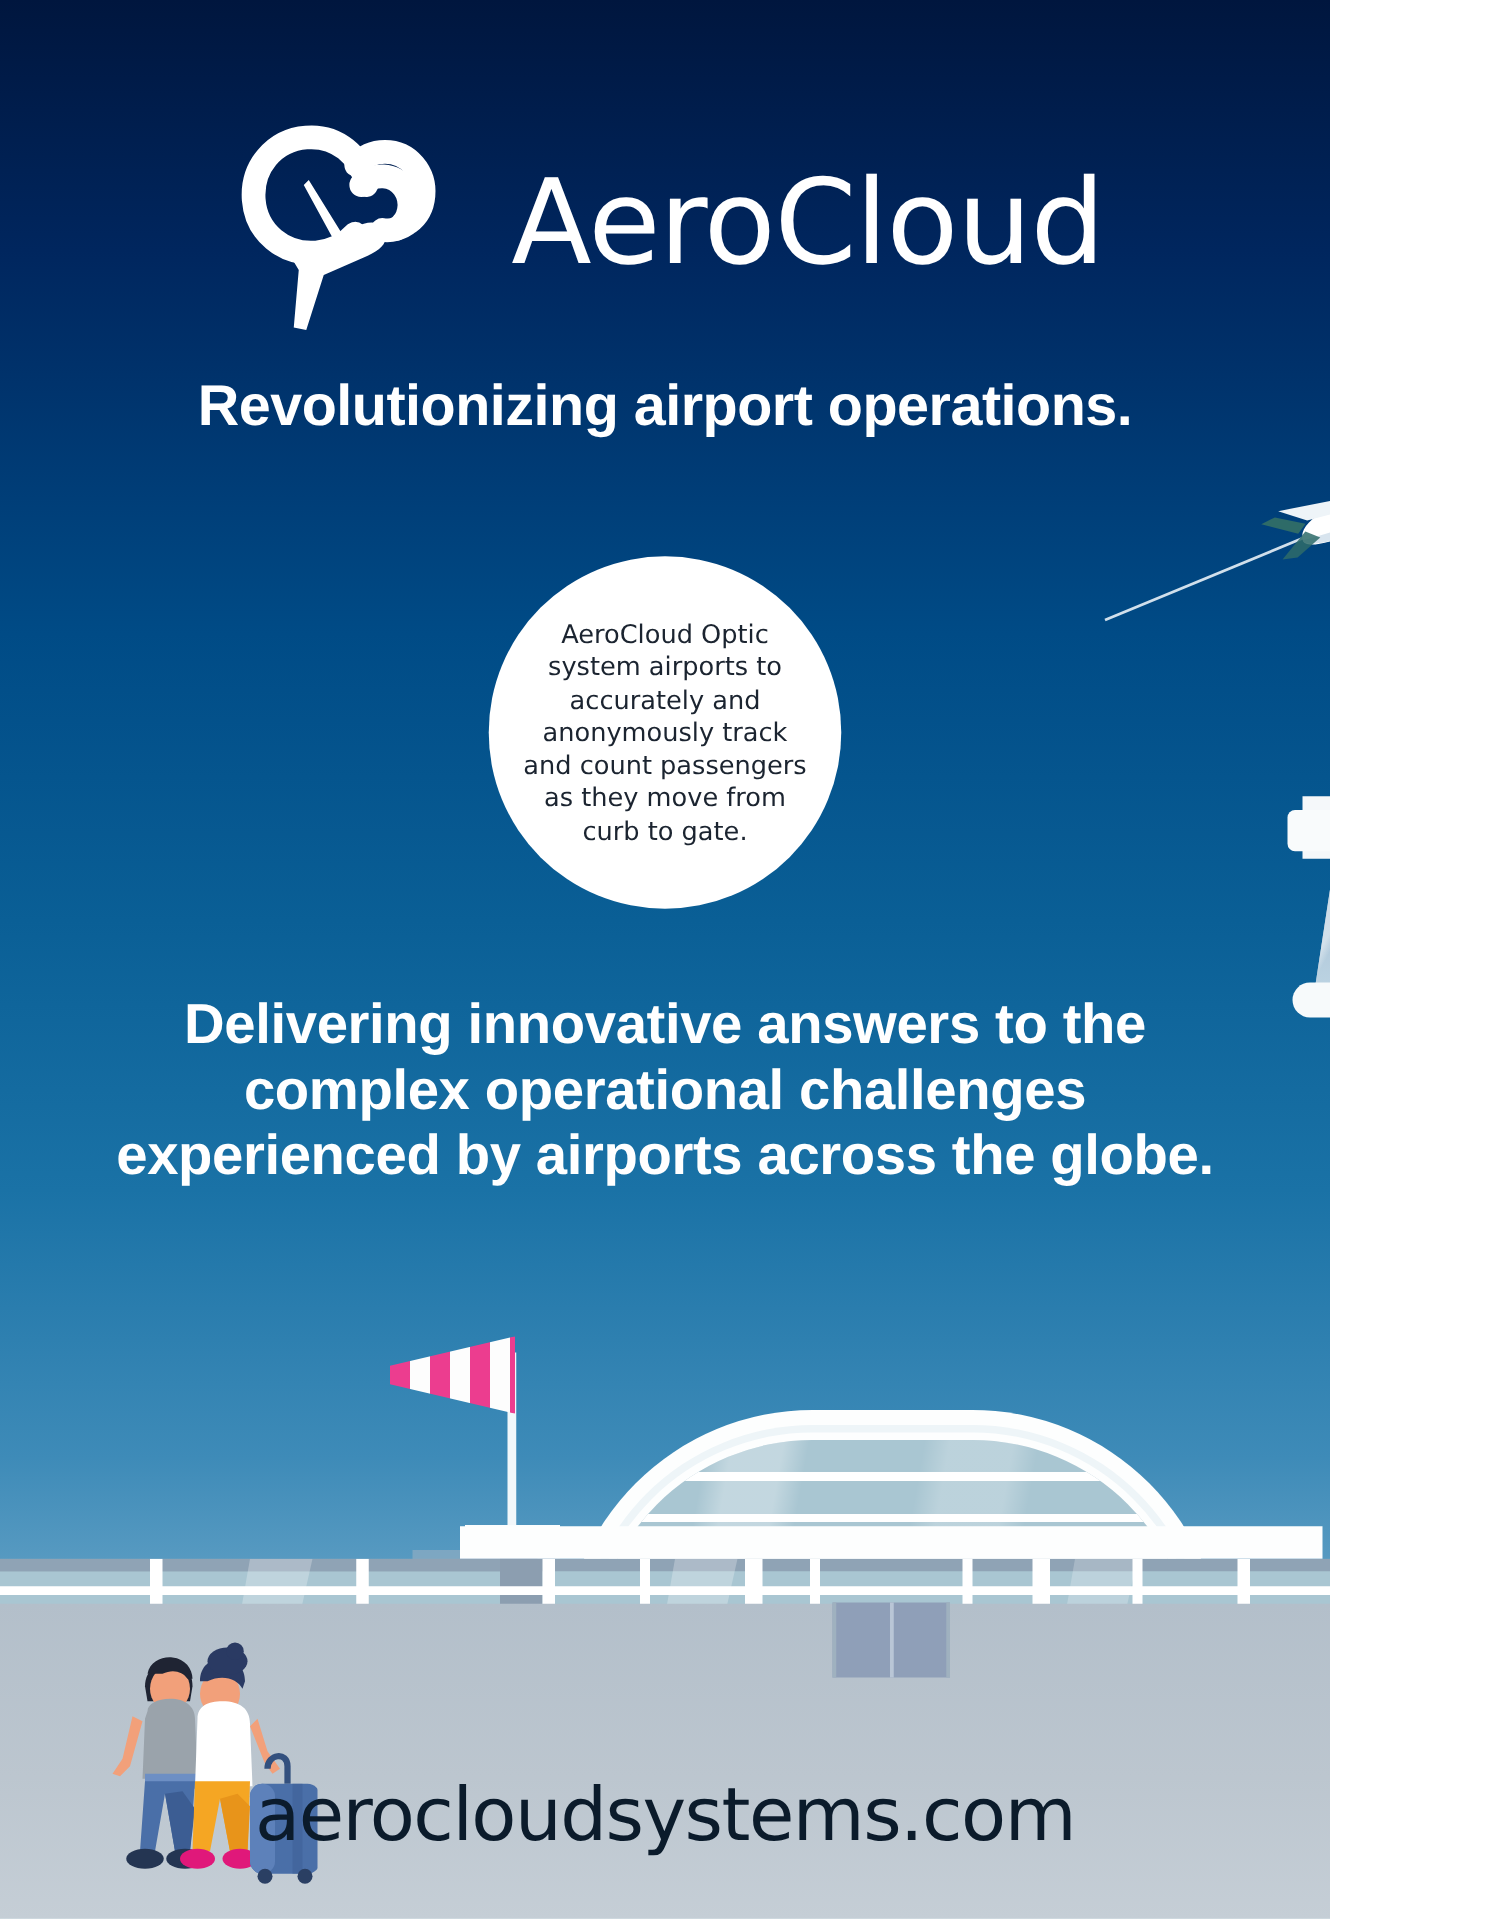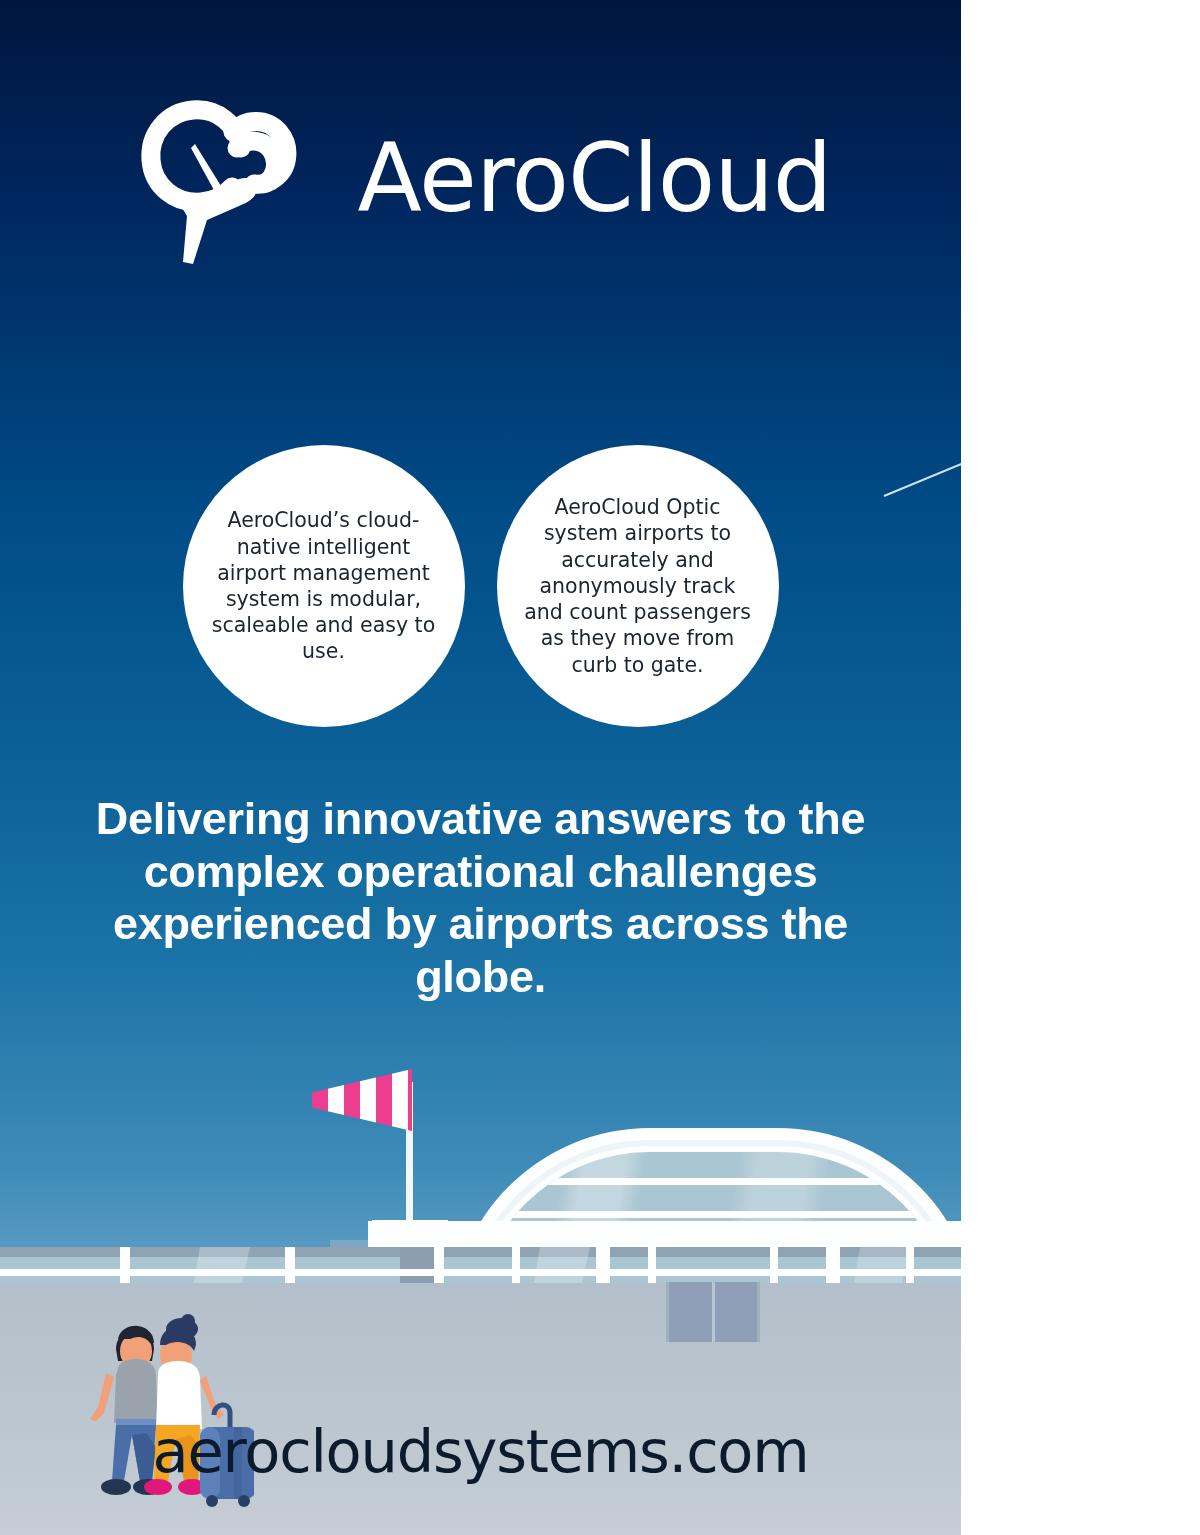--- a/index.html
+++ b/index.html
@@ -5,21 +5,21 @@
   * { margin:0; padding:0; box-sizing:border-box; }
   html,body { width:1200px; height:1535px; }
   body {
     font-family:"Liberation Sans", sans-serif;
     background:#ffffff;
     overflow:hidden;
   }
 
   .poster {
     position:relative;
-    width:961px;
+    width:1064px;
     height:1535px;
     overflow:hidden;
     background:linear-gradient(180deg,
       #00163e 0%,
       #00265e 13%,
       #004b86 33%,
       #0a5f96 48%,
       #1a72a6 62%,
       #3e8bb8 76%,
       #6da7c9 86%,
@@ -398,25 +398,23 @@
           <path d="M104 44 C116 30 138 30 150 44 C162 58 160 80 146 90 C140 95 132 97 125 96"></path>
           <path d="M108 60 C118 50 134 51 142 62 C150 73 147 89 136 95"></path>
         </g>
         <g fill="#ffffff">
           <path d="M66 56 L62 60 L86 104 L64 112 L54 104 L46 108 L58 128 L54 174 L64 176 L78 132 L110 118 C122 113 128 108 128 100 C128 92 120 88 110 91 L92 98 Z"></path>
         </g>
       </svg>
       <div class="logo-word">AeroCloud</div>
     </div>
 
+    <div class="tagline">Revolutionizing airport operations.</div>
 
     <div class="circles">
-      <div class="bubble b1">
-        <p>AeroCloud’s cloud-native intelligent airport management system is modular, scaleable and easy to use.</p>
-      </div>
       <div class="bubble b3">
         <p>AeroCloud Optic system airports to accurately and anonymously track and count passengers as they move from curb to gate.</p>
       </div>
     </div>
 
     <div class="headline">Delivering innovative answers to the complex operational challenges experienced by airports across the globe.</div>
 
     <div class="url">aerocloudsystems.com</div>
   </div>
 </div>

